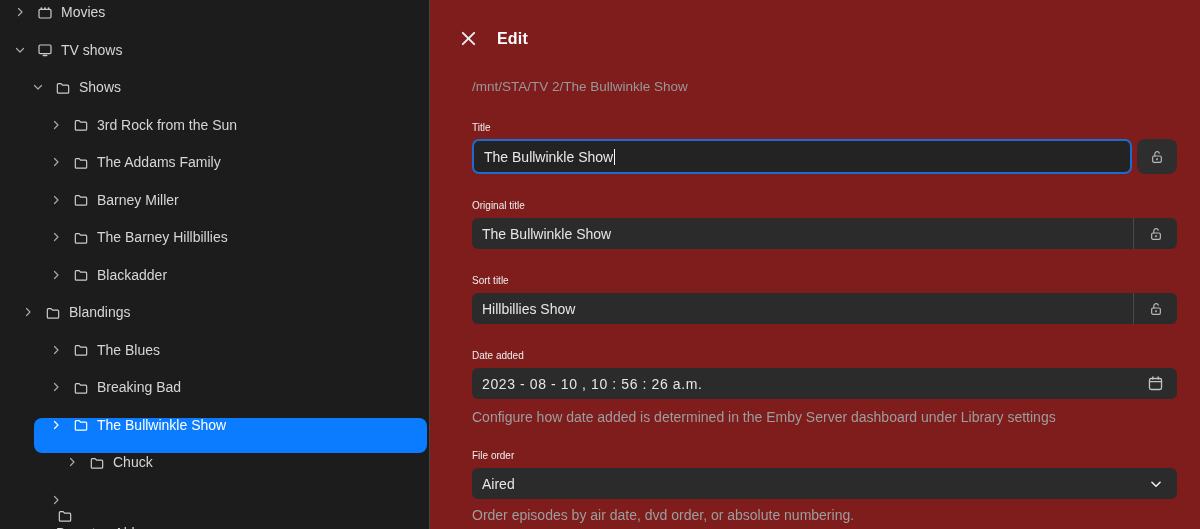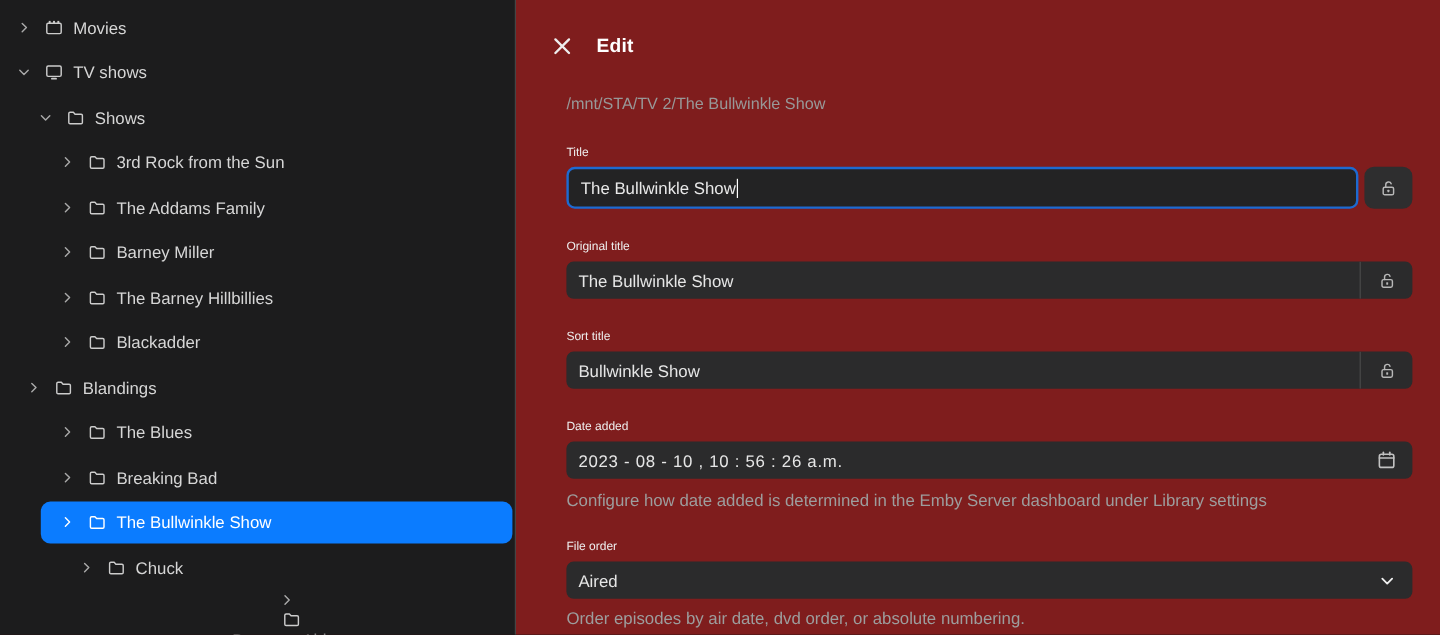--- a/index.html
+++ b/index.html
@@ -18,21 +18,20 @@
     height: 529px;
     background: #1c1c1d;
     border-right: 1px solid #454545;
     padding-top: 4px;
     overflow: hidden;
   }
   .tree-row {
     position: relative;
     height: 37.5px;
     display: flex;
-    align-items: center;
     color: #d6d6d6;
     font-size: 14px;
     cursor: pointer;
   }
   .tree-row .row-bg {
     display: none;
   }
   .tree-row.selected .row-bg {
     display: block;
     position: absolute;
@@ -508,21 +507,21 @@
             <path d="M8.7 10.5 V7.4 a3.5 3.5 0 0 1 6.8 -1.1"></path>
             <rect x="10.8" y="13.8" width="2.4" height="3" rx="0.5" fill="currentColor" stroke="none"></rect>
           </svg>
         </span>
       </button>
     </div>
 
     <div class="field-label fl-sort">Sort title</div>
     <div class="combo">
       <div class="combo-input">
-        <span>Bullwinkle Show</span>
+        <span>Hillbillies Show</span>
       </div>
       <div class="combo-divider"></div>
       <button class="combo-lock">
         <span>
           <svg width="16" height="16" viewBox="0 0 24 24" fill="none" stroke="currentColor" stroke-width="1.8" stroke-linecap="round" stroke-linejoin="round">
             <rect x="5.5" y="10.5" width="13" height="9.5" rx="2"></rect>
             <path d="M8.7 10.5 V7.4 a3.5 3.5 0 0 1 6.8 -1.1"></path>
             <rect x="10.8" y="13.8" width="2.4" height="3" rx="0.5" fill="currentColor" stroke="none"></rect>
           </svg>
         </span>

